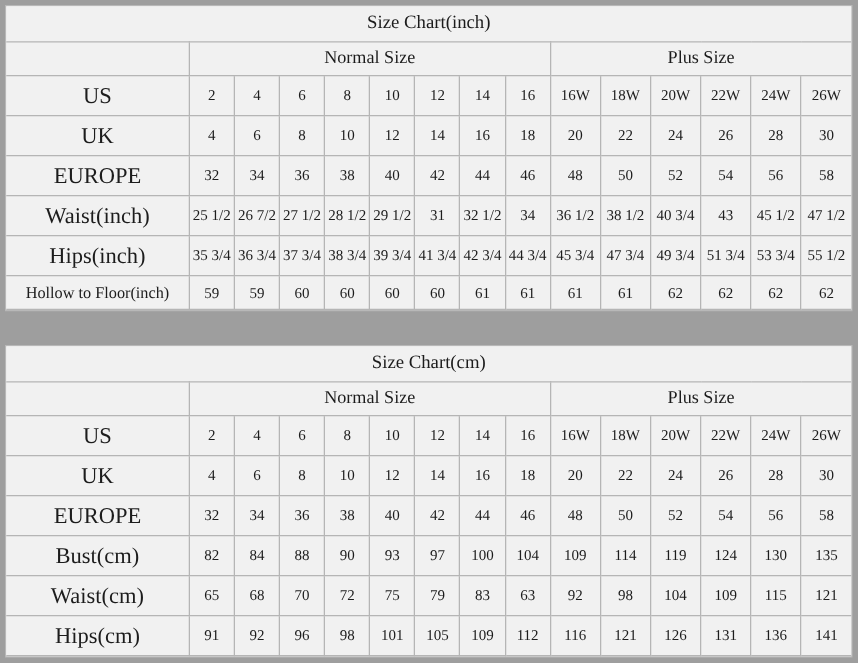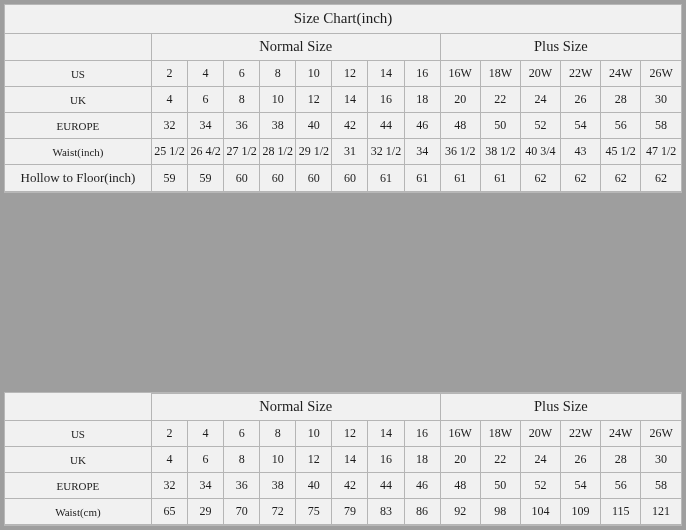--- a/index.html
+++ b/index.html
@@ -49,21 +49,21 @@
     background: #f1f1f1 !important;
     border-left: none !important;
     border-right: none !important;
     border-top: none !important;
   }
   .group-cell {
     font-size: 14.5px;
     padding: 4px 0 5px 0;
   }
   .rowlabel {
-    font-size: 11px;
+    font-size: 18px;
     padding: 5px 4px;
   }
   .rowlabel-wide {
     font-size: 13px;
   }
   .val {
     font-size: 12px;
     padding: 5px 1px;
   }
   .blank {
@@ -147,35 +147,52 @@
           <td class="val">52</td>
           <td class="val">54</td>
           <td class="val">56</td>
           <td class="val nb-right">58</td>
         </tr>
 
 
         <tr>
           <td class="rowlabel nb-left">Waist(inch)</td>
           <td class="val">25 1/2</td>
-          <td class="val">26 4/2</td>
+          <td class="val">26 7/2</td>
           <td class="val">27 1/2</td>
           <td class="val">28 1/2</td>
           <td class="val">29 1/2</td>
           <td class="val">31</td>
           <td class="val">32 1/2</td>
           <td class="val">34</td>
           <td class="val">36 1/2</td>
           <td class="val">38 1/2</td>
           <td class="val">40 3/4</td>
           <td class="val">43</td>
           <td class="val">45 1/2</td>
           <td class="val nb-right">47 1/2</td>
         </tr>
 
+        <tr>
+          <td class="rowlabel nb-left">Hips(inch)</td>
+          <td class="val">35 3/4</td>
+          <td class="val">36 3/4</td>
+          <td class="val">37 3/4</td>
+          <td class="val">38 3/4</td>
+          <td class="val">39 3/4</td>
+          <td class="val">41 3/4</td>
+          <td class="val">42 3/4</td>
+          <td class="val">44 3/4</td>
+          <td class="val">45 3/4</td>
+          <td class="val">47 3/4</td>
+          <td class="val">49 3/4</td>
+          <td class="val">51 3/4</td>
+          <td class="val">53 3/4</td>
+          <td class="val nb-right">55 1/2</td>
+        </tr>
 
         <tr>
           <td class="rowlabel rowlabel-wide nb-left">Hollow to Floor(inch)</td>
           <td class="val">59</td>
           <td class="val">59</td>
           <td class="val">60</td>
           <td class="val">60</td>
           <td class="val">60</td>
           <td class="val">60</td>
           <td class="val">61</td>
@@ -193,20 +210,23 @@
 
   <div class="chart-block">
     <table class="size-table">
       <colgroup>
         <col style="width:146px">
         <col span="8" style="width:36px">
         <col span="6" style="width:40px">
       </colgroup>
       <tbody>
         <tr>
+          <td class="title-cell" colspan="15">Size Chart(cm)</td>
+        </tr>
+        <tr>
           <td class="blank nb-left"></td>
           <td class="group-cell" colspan="8">Normal Size</td>
           <td class="group-cell nb-right" colspan="6">Plus Size</td>
         </tr>
 
         <tr>
           <td class="rowlabel nb-left">US</td>
           <td class="val">2</td>
           <td class="val">4</td>
           <td class="val">6</td>
@@ -252,37 +272,71 @@
           <td class="val">44</td>
           <td class="val">46</td>
           <td class="val">48</td>
           <td class="val">50</td>
           <td class="val">52</td>
           <td class="val">54</td>
           <td class="val">56</td>
           <td class="val nb-right">58</td>
         </tr>
 
+        <tr>
+          <td class="rowlabel nb-left">Bust(cm)</td>
+          <td class="val">82</td>
+          <td class="val">84</td>
+          <td class="val">88</td>
+          <td class="val">90</td>
+          <td class="val">93</td>
+          <td class="val">97</td>
+          <td class="val">100</td>
+          <td class="val">104</td>
+          <td class="val">109</td>
+          <td class="val">114</td>
+          <td class="val">119</td>
+          <td class="val">124</td>
+          <td class="val">130</td>
+          <td class="val nb-right">135</td>
+        </tr>
 
         <tr>
           <td class="rowlabel nb-left">Waist(cm)</td>
           <td class="val">65</td>
-          <td class="val">29</td>
+          <td class="val">68</td>
           <td class="val">70</td>
           <td class="val">72</td>
           <td class="val">75</td>
           <td class="val">79</td>
           <td class="val">83</td>
-          <td class="val">86</td>
+          <td class="val">63</td>
           <td class="val">92</td>
           <td class="val">98</td>
           <td class="val">104</td>
           <td class="val">109</td>
           <td class="val">115</td>
           <td class="val nb-right">121</td>
         </tr>
 
+        <tr>
+          <td class="rowlabel nb-left">Hips(cm)</td>
+          <td class="val">91</td>
+          <td class="val">92</td>
+          <td class="val">96</td>
+          <td class="val">98</td>
+          <td class="val">101</td>
+          <td class="val">105</td>
+          <td class="val">109</td>
+          <td class="val">112</td>
+          <td class="val">116</td>
+          <td class="val">121</td>
+          <td class="val">126</td>
+          <td class="val">131</td>
+          <td class="val">136</td>
+          <td class="val nb-right">141</td>
+        </tr>
 
       </tbody>
     </table>
   </div>
 
 </div>
 
 </body></html>

